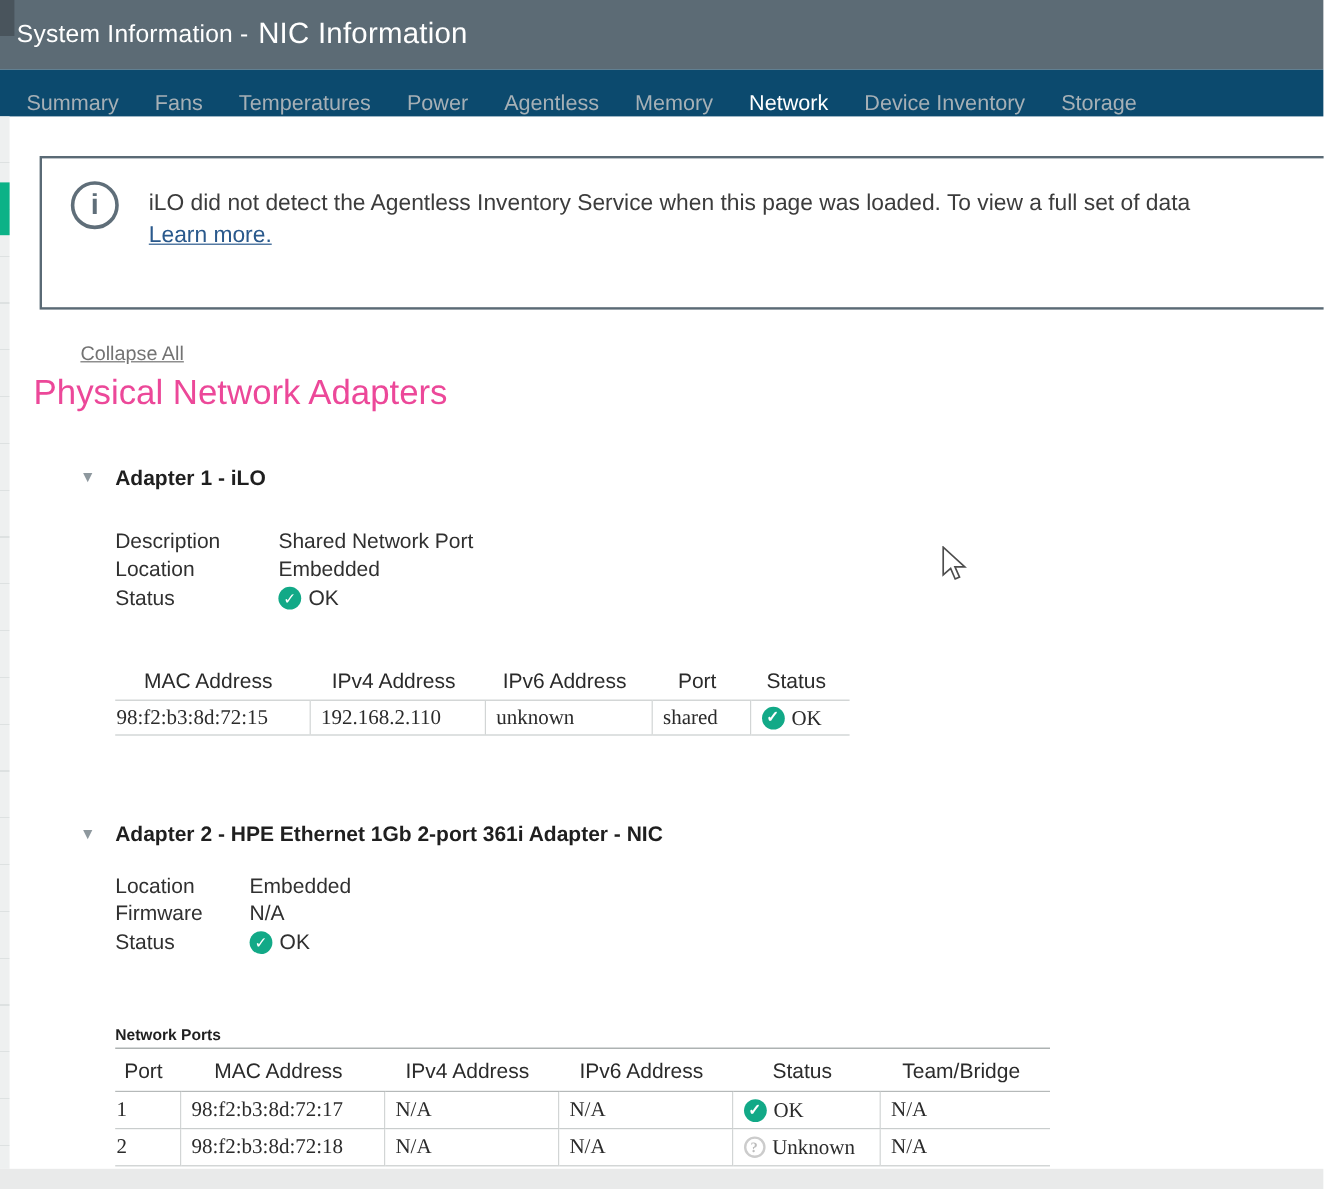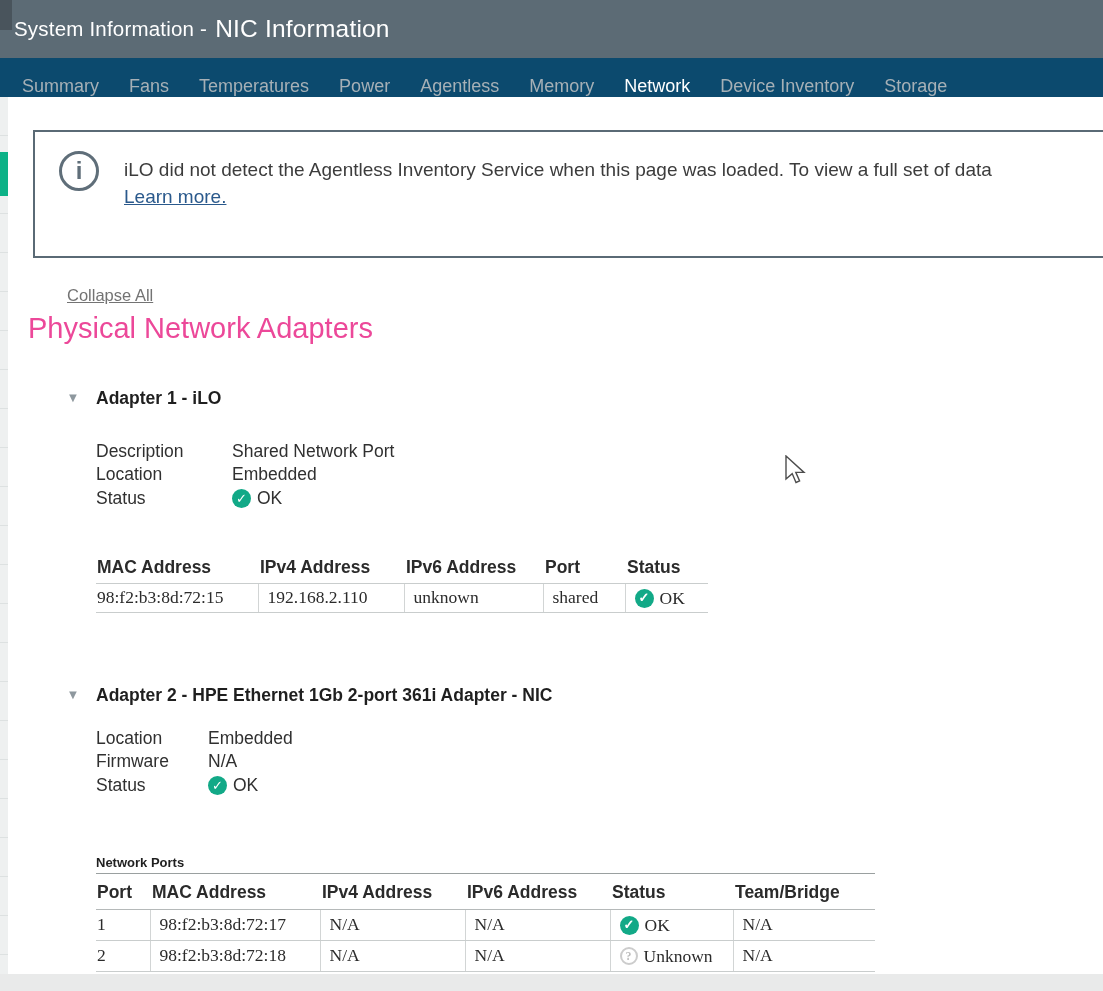--- a/index.html
+++ b/index.html
@@ -68,21 +68,21 @@
     background:#12a987;color:#fff;font-size:13px;font-weight:bold;
     align-items:center;justify-content:center;flex:0 0 auto;
   }
   .q-icon{
     display:inline-flex;width:18px;height:18px;border-radius:50%;
     border:2px solid #cccccc;color:#bcbcbc;font-size:12px;font-weight:bold;
     align-items:center;justify-content:center;flex:0 0 auto;box-sizing:border-box;
   }
   
   table{border-collapse:collapse;font-size:17.5px;color:#2b2b2b;table-layout:fixed;}
-  th{font-weight:700;text-align:left;padding:0 8px 5px 2px;white-space:nowrap;}
+  th{font-weight:400;text-align:center;padding:0 8px 5px 2px;white-space:nowrap;}
   td{padding:2px 8px 3px 2px;border-top:1px solid #c9cdcd;border-bottom:1px solid #c9cdcd;white-space:nowrap;font-family:Liberation Serif, serif;}
   td + td{border-left:1px solid #d2d5d5;padding-left:9px;}
   th:first-child,td:first-child{padding-left:1px;}
   .t1{position:absolute;left:96px;top:557px;}
   .t1 col.c-mac{width:162px}.t1 col.c-ip4{width:146px}.t1 col.c-ip6{width:139px}
   .t1 col.c-port{width:82px}.t1 col.c-status{width:83px}
   .ports-title{
     position:absolute;left:96px;top:855px;width:779px;font-size:13px;font-weight:bold;color:#1f1f1f;
     padding-bottom:3px;border-bottom:1px solid #9aa0a0;box-sizing:border-box;
   }

